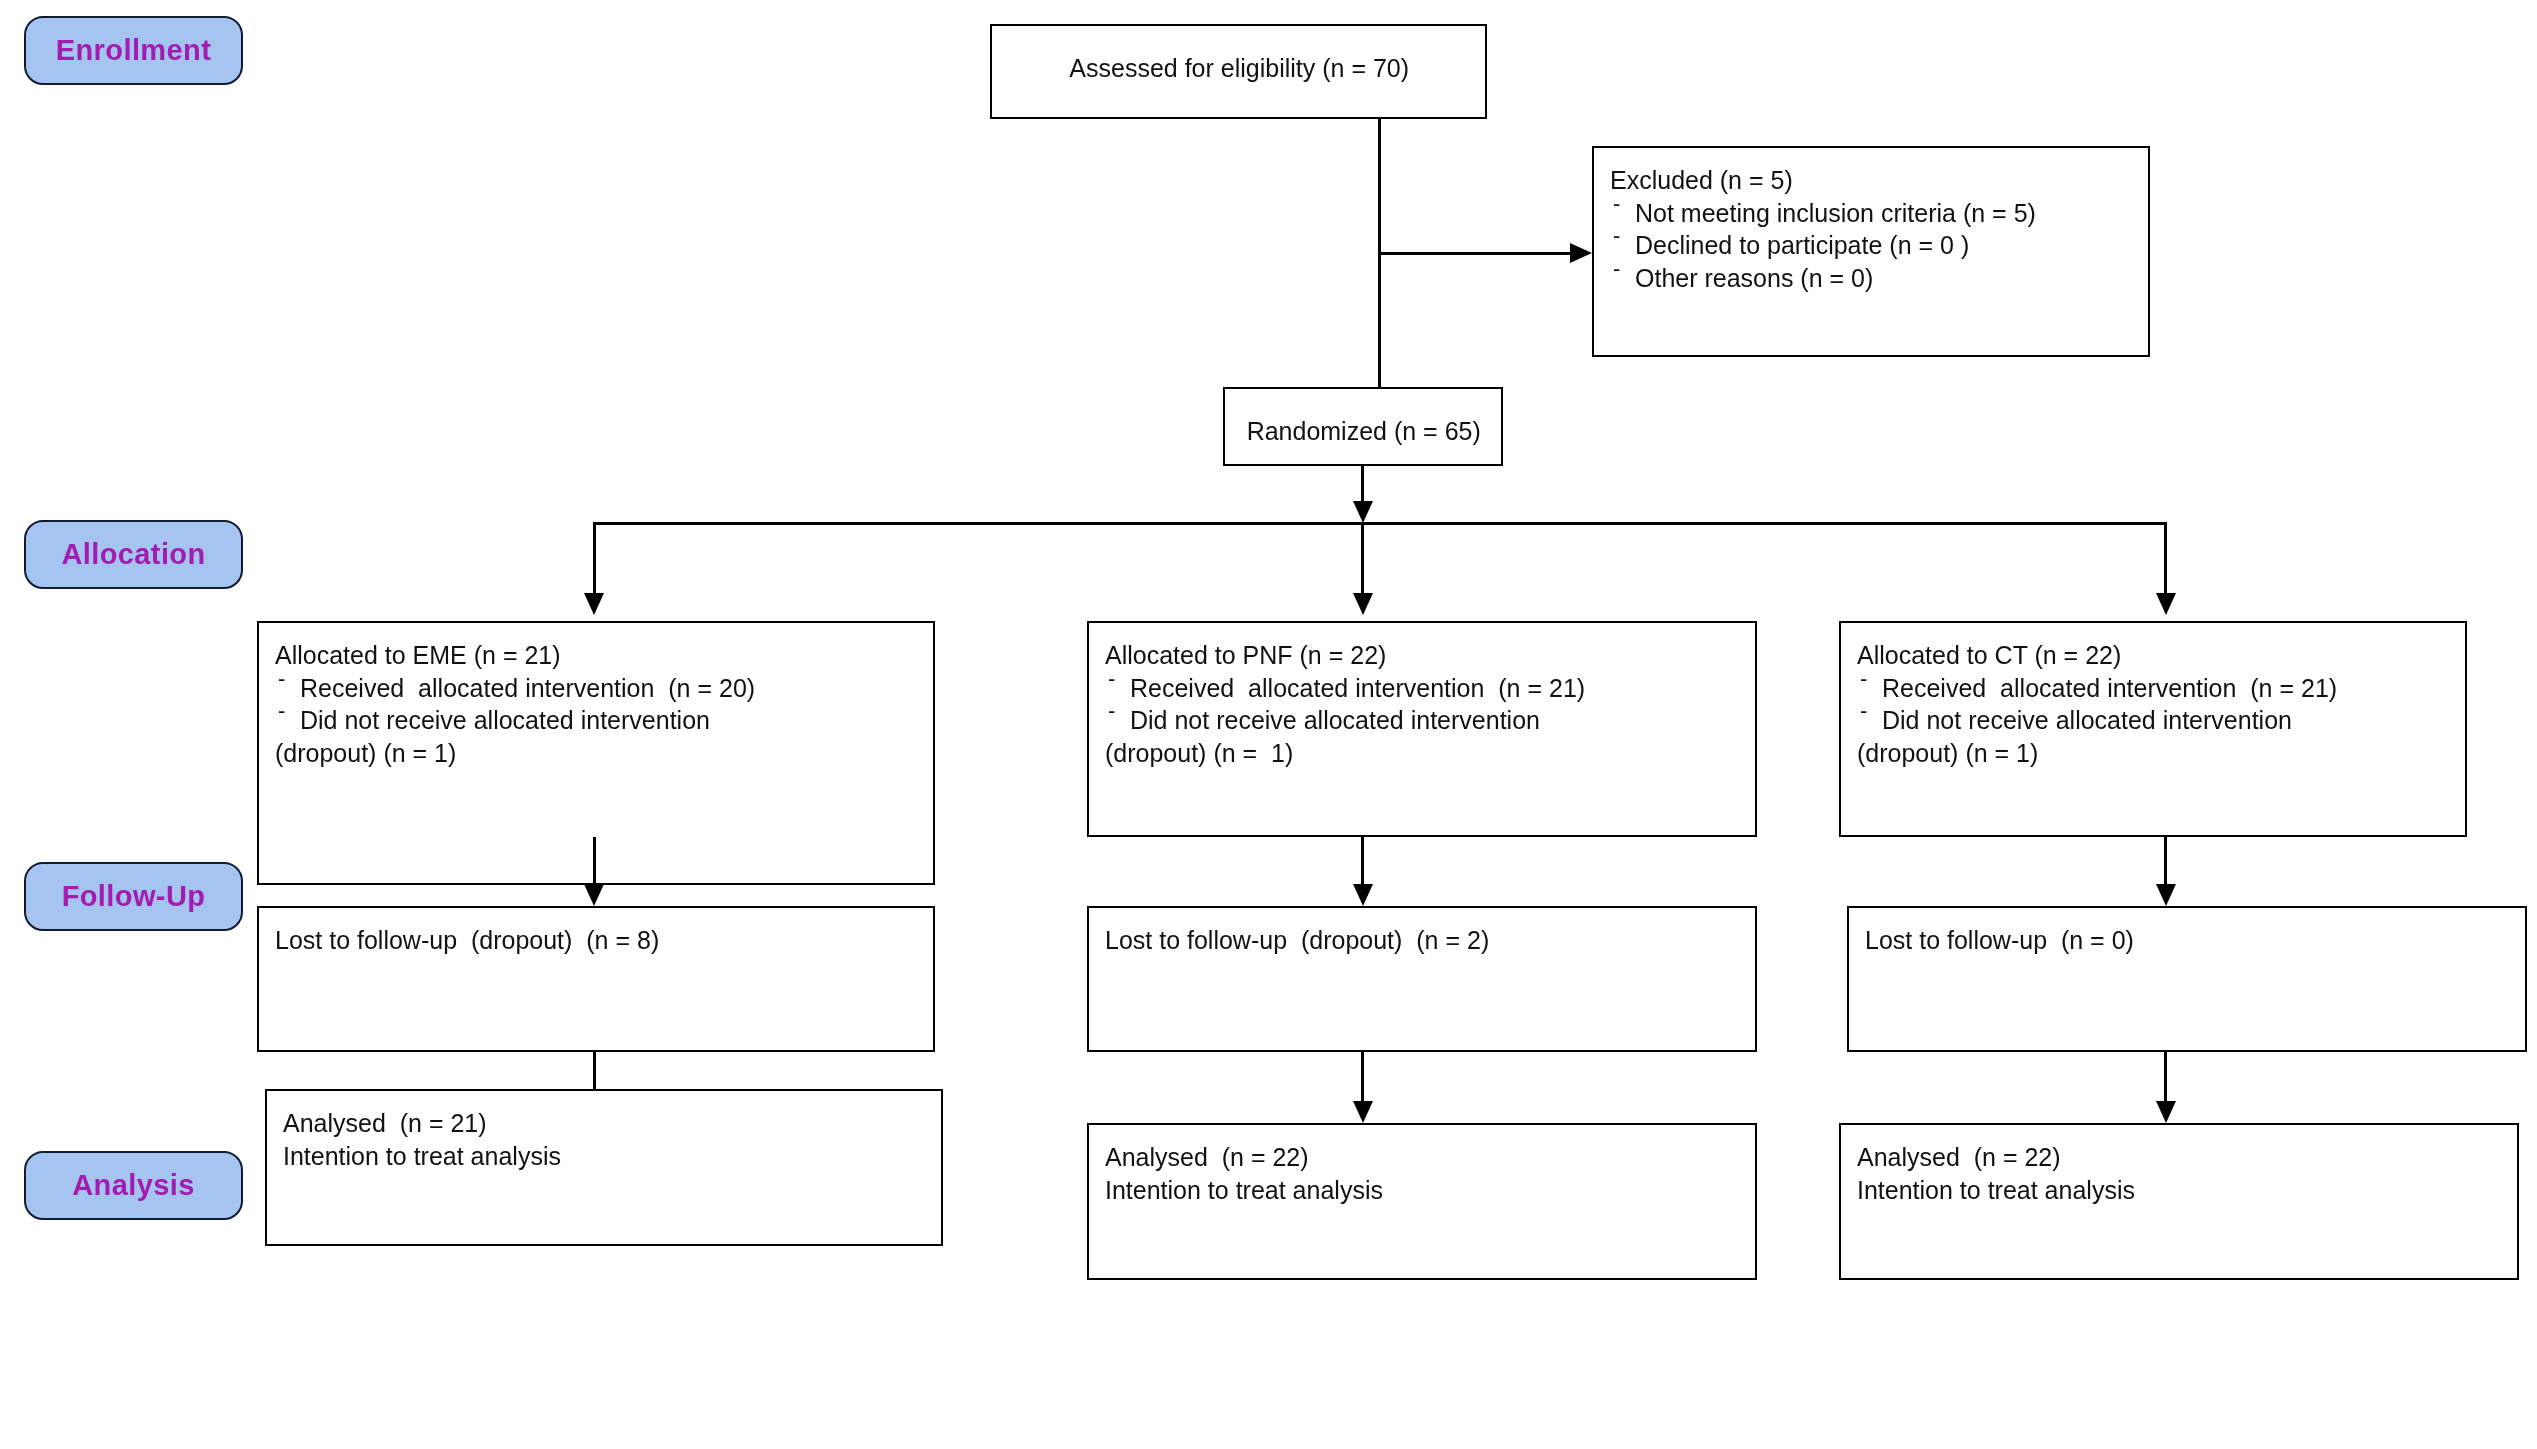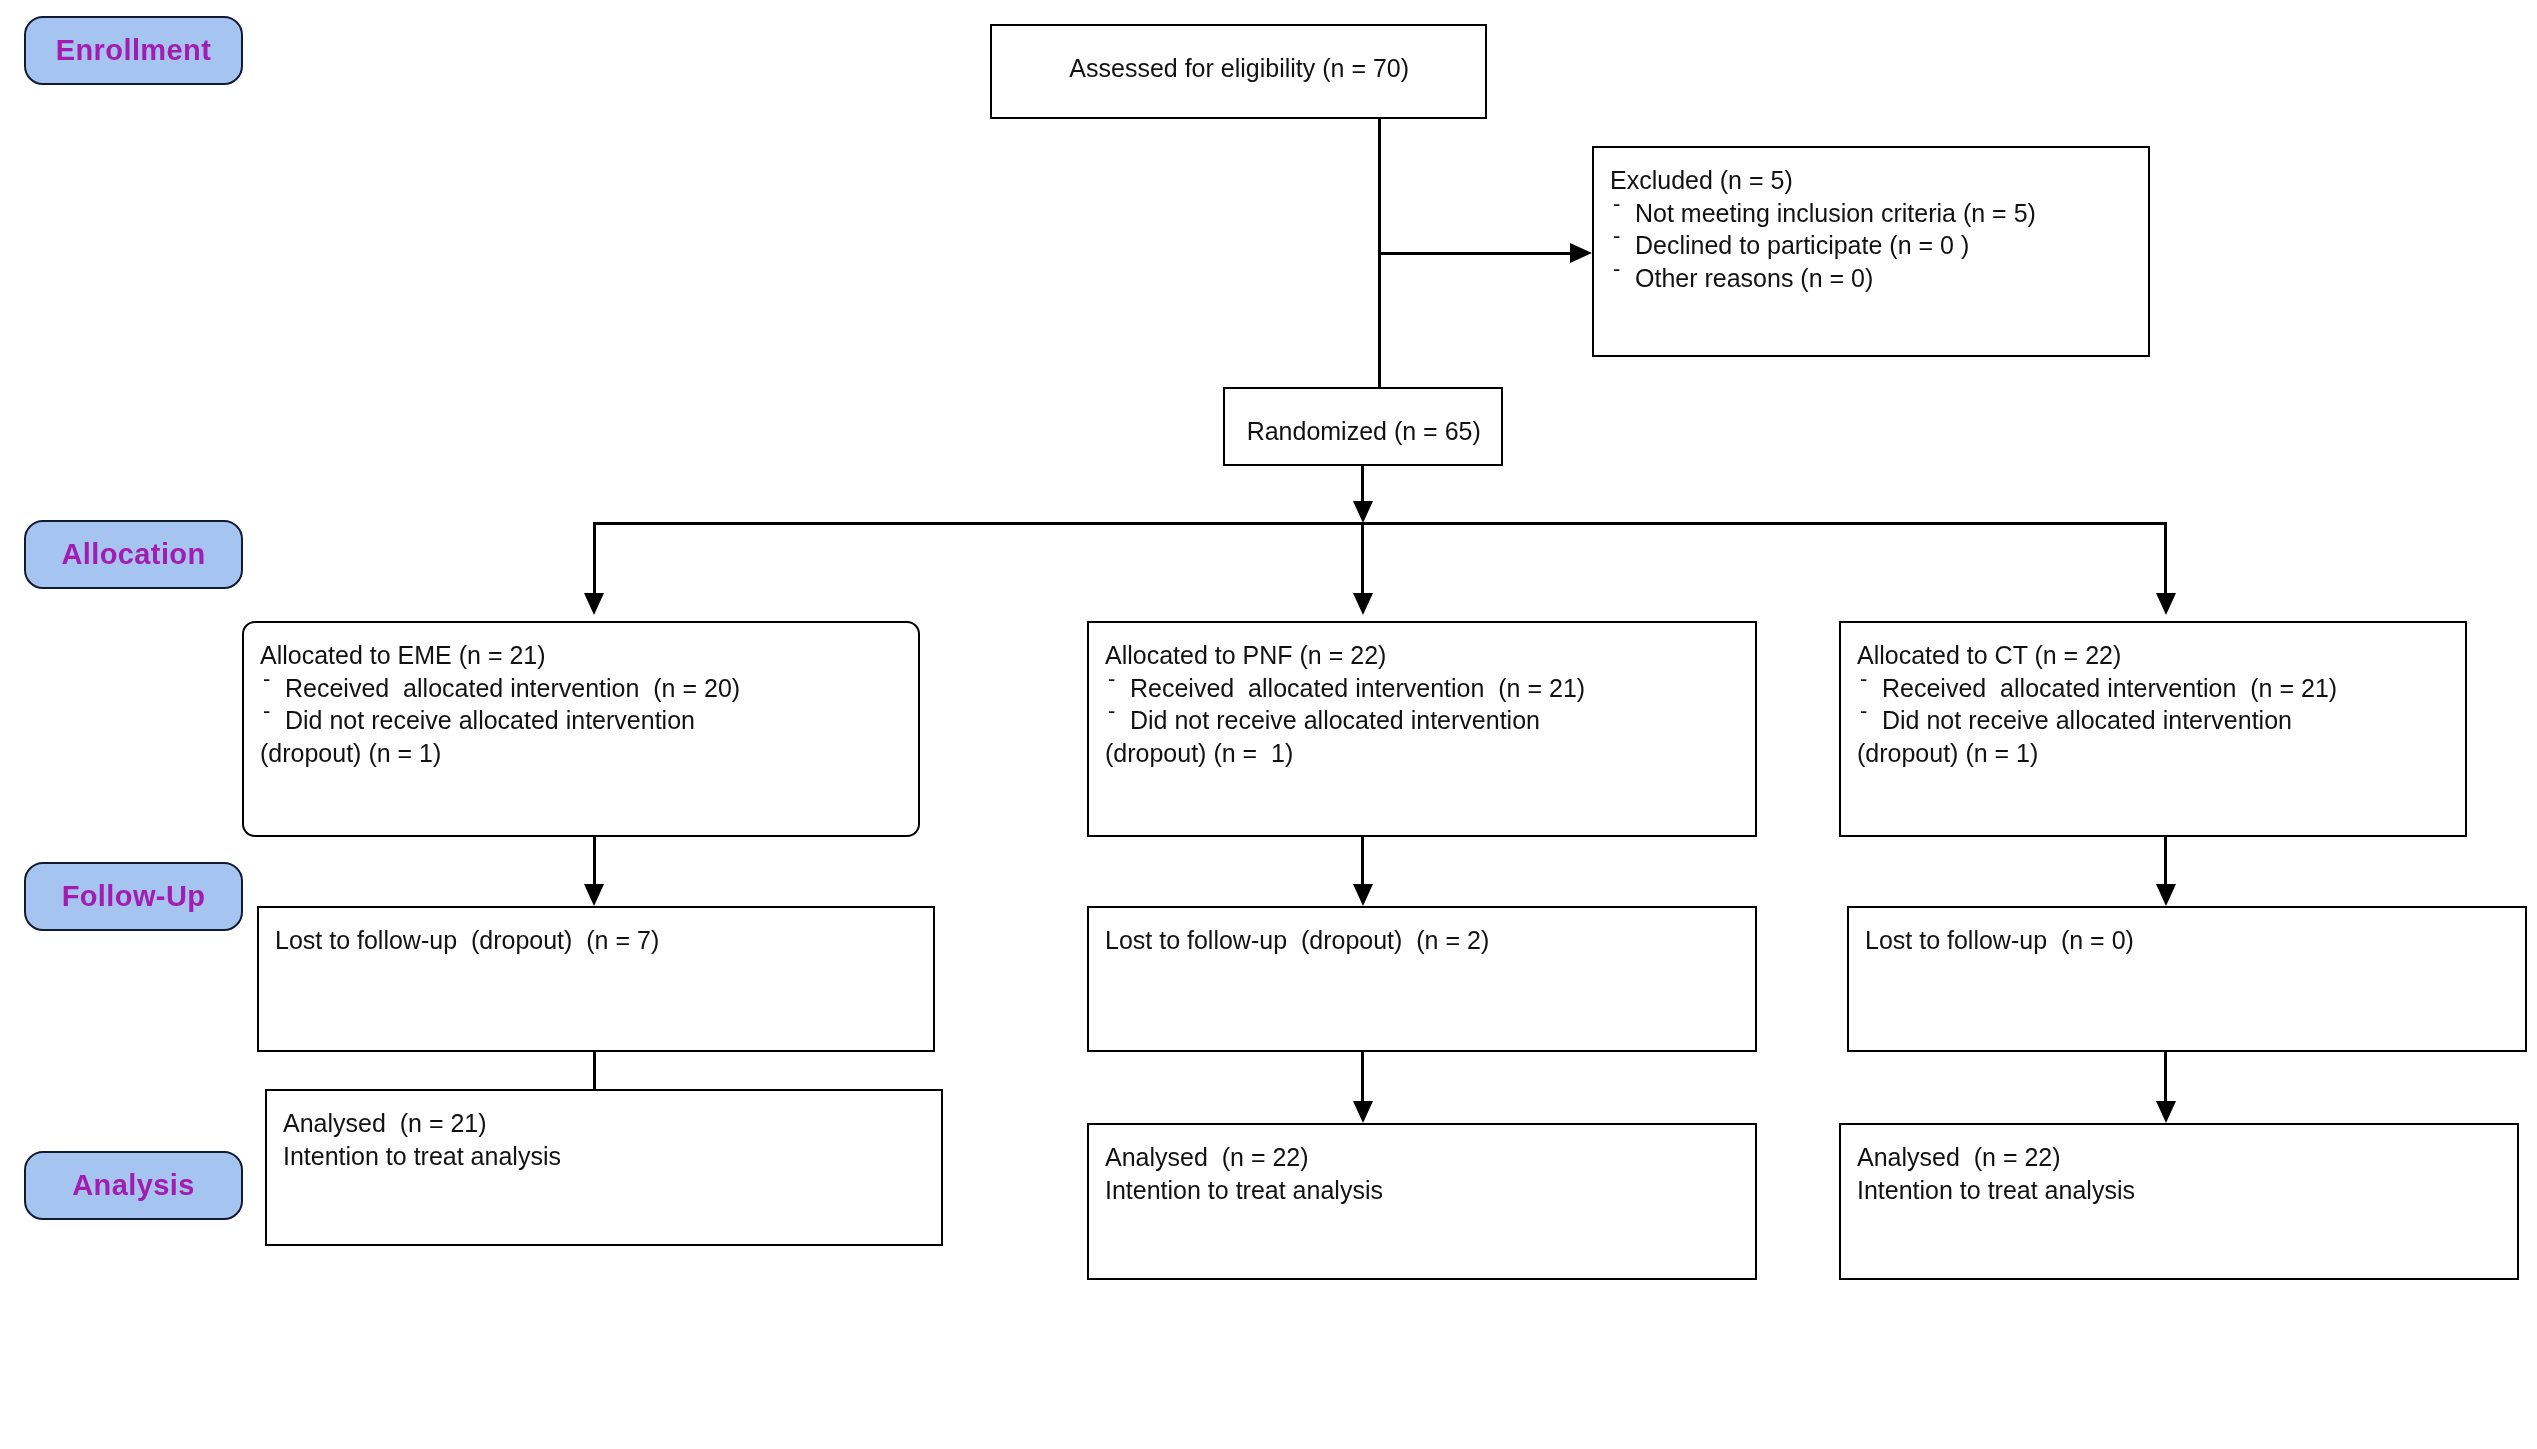--- a/index.html
+++ b/index.html
@@ -146,21 +146,21 @@
 
   <div class="vline" style="left:593px; top:522px; height:71px;"></div>
   <div class="arrow-down" style="left:584px; top:593px;"></div>
 
   <div class="vline" style="left:1361px; top:522px; height:71px;"></div>
   <div class="arrow-down" style="left:1353px; top:593px;"></div>
 
   <div class="vline" style="left:2164px; top:522px; height:71px;"></div>
   <div class="arrow-down" style="left:2156px; top:593px;"></div>
 
-  <div class="flow-box" style="left:242px; top:621px; width:678px; height:216px;border-radius:13px;">
+  <div class="flow-box" style="left:257px; top:621px; width:678px; height:264px;">
     <span class="line">Allocated to EME (n = 21)</span>
     <span class="bullet-line"><span class="dash">-</span><span>Received  allocated intervention  (n = 20)</span></span>
     <span class="bullet-line"><span class="dash">-</span><span>Did not receive allocated intervention</span></span>
     <span class="line">(dropout) (n = 1)</span>
   </div>
 
   <div class="flow-box" style="left:1087px; top:621px; width:670px; height:216px;">
     <span class="line">Allocated to PNF (n = 22)</span>
     <span class="bullet-line"><span class="dash">-</span><span>Received  allocated intervention  (n = 21)</span></span>
     <span class="bullet-line"><span class="dash">-</span><span>Did not receive allocated intervention</span></span>
@@ -177,21 +177,21 @@
   <div class="vline" style="left:593px; top:837px; height:47px;"></div>
   <div class="arrow-down" style="left:584px; top:884px;"></div>
 
   <div class="vline" style="left:1361px; top:837px; height:47px;"></div>
   <div class="arrow-down" style="left:1353px; top:884px;"></div>
 
   <div class="vline" style="left:2164px; top:837px; height:47px;"></div>
   <div class="arrow-down" style="left:2156px; top:884px;"></div>
 
   <div class="flow-box" style="left:257px; top:906px; width:678px; height:146px;">
-    <span class="line">Lost to follow-up  (dropout)  (n = 7)</span>
+    <span class="line">Lost to follow-up  (dropout)  (n = 8)</span>
   </div>
 
   <div class="flow-box" style="left:1087px; top:906px; width:670px; height:146px;">
     <span class="line">Lost to follow-up  (dropout)  (n = 2)</span>
   </div>
 
   <div class="flow-box" style="left:1839px; top:906px; width:680px; height:146px;margin-left:8px;">
     <span class="line">Lost to follow-up  (n = 0)</span>
   </div>
 

